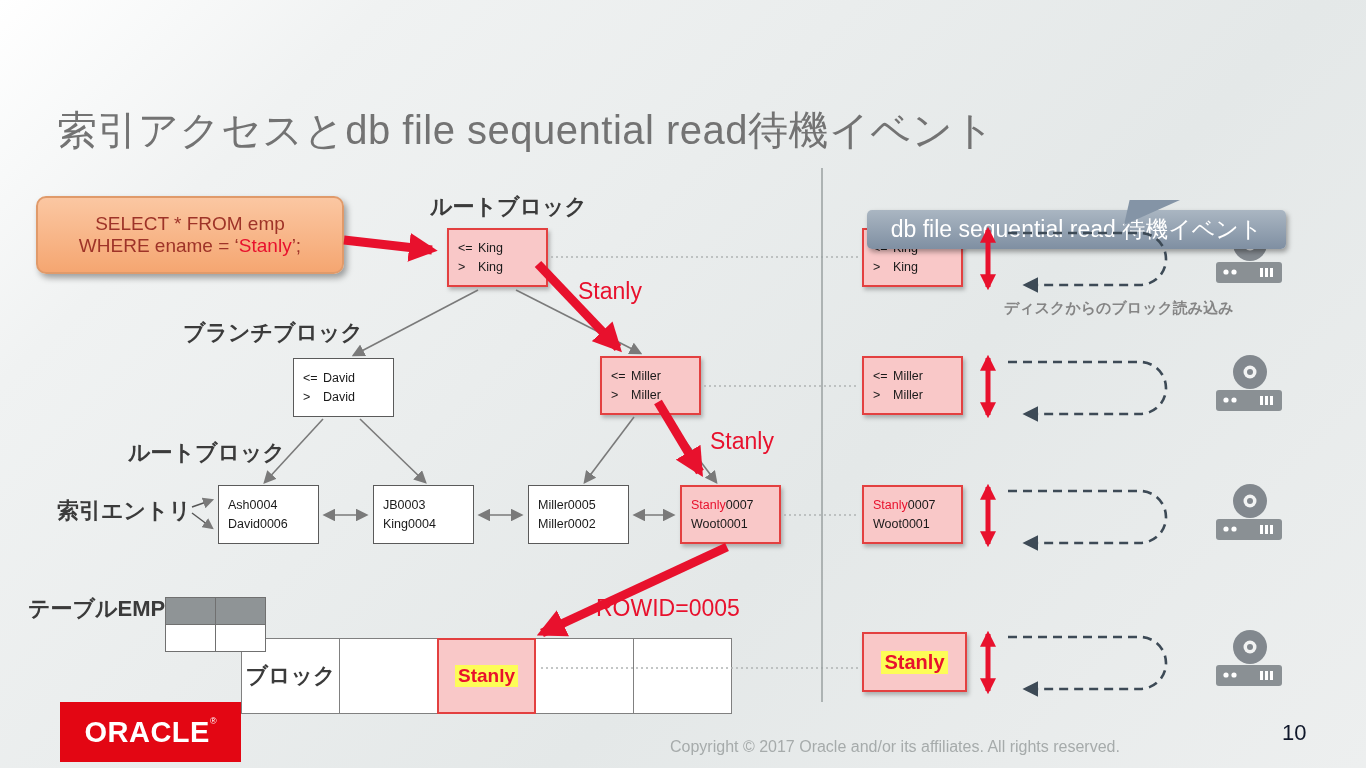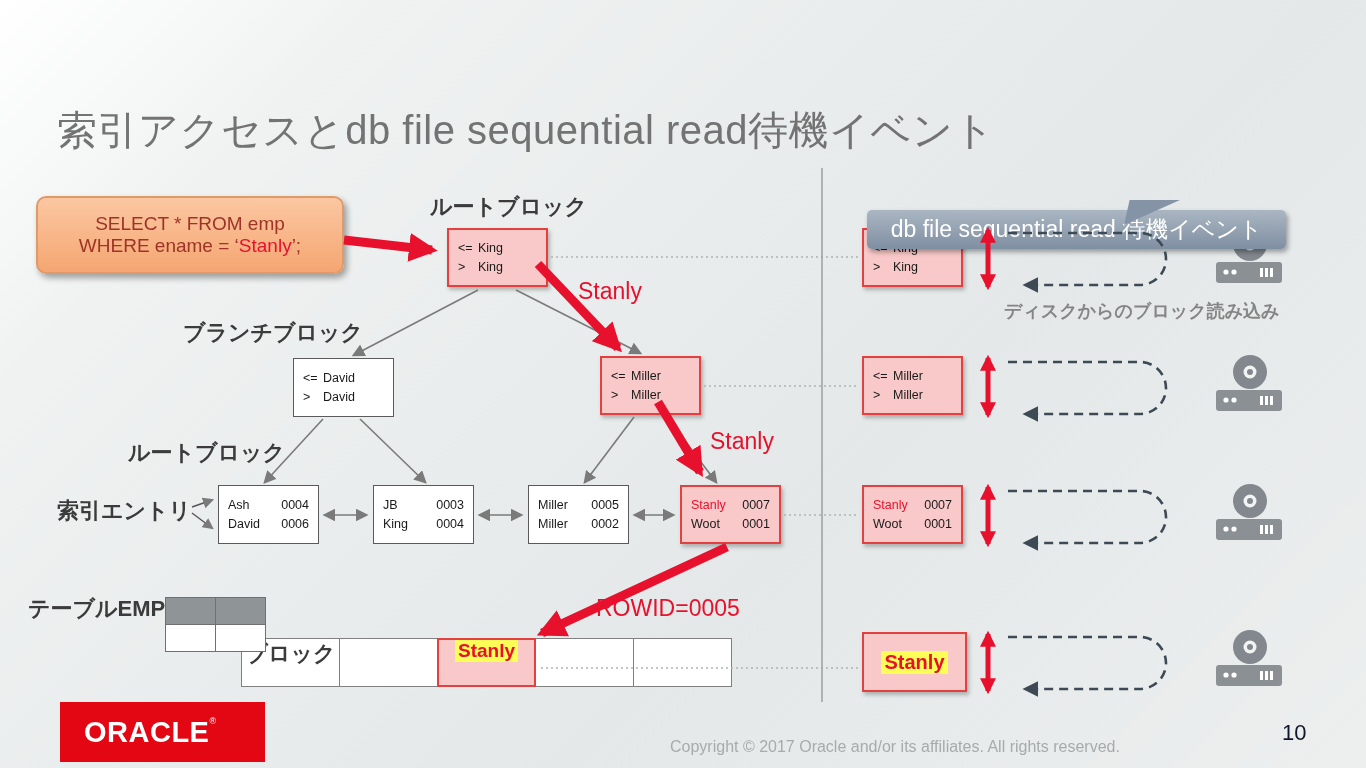--- a/index.html
+++ b/index.html
@@ -26,54 +26,54 @@
   .redlabel{position:absolute;color:#e8112d;font-size:23px;z-index:6;white-space:nowrap}
   
   .node{
     position:absolute;width:101px;height:59px;background:#fff;border:1px solid #5a5a5a;
     padding:7px 9px;display:flex;flex-direction:column;justify-content:space-evenly;
     font-size:12.5px;color:#1a1a1a;z-index:2;box-sizing:border-box;
   }
   .node.pink{background:#f9c8c8;border:2px solid #e34040;box-shadow:2px 3px 4px rgba(0,0,0,.25)}
   .nrow{display:flex}
   .nrow .op{width:20px;display:inline-block}
-  .lrow{display:flex;justify-content:space-between}
+  .lrow{display:flex;}
   .redtext{color:#e8112d}
   
   .hl{background:#fdfd57;color:#e8112d;font-weight:bold;padding:0 3px}
   .hl.big{font-size:20px}
   .stanly-box{width:105px;height:60px;align-items:center;justify-content:center}
   
   .mini{position:absolute;z-index:2}
   .mrow{display:flex}
   .mc{width:49px;height:26px;background:#fff;border:1px solid #707070;margin:-1px 0 0 -1px}
   .mc.gray{background:#8f9496}
   
   .blockrow{position:absolute;display:flex;z-index:1}
   .bcell{
-    width:99px;height:49px;background:#fff;border:1px solid #808080;margin-left:-1px;
-    display:flex;align-items:flex-start;justify-content:center;box-sizing:border-box;
+    width:99px;height:76px;background:#fff;border:1px solid #808080;margin-left:-1px;
+    display:flex;align-items:center;justify-content:center;box-sizing:border-box;
   }
   .bcell.pinkcell{background:#f9c8c8;border:2px solid #e34040;z-index:2}
   .bcell .celllabel{font-weight:bold;color:#3b3b3b;font-size:22px}
   
   .bubble{
     position:absolute;left:867px;top:162px;width:419px;height:39px;border-radius:5px;
     background:linear-gradient(180deg,#aab6c2,#7f8fa2);
     box-shadow:2px 3px 5px rgba(0,0,0,.35);
     color:#fff;font-size:23px;display:flex;align-items:center;justify-content:center;z-index:4;white-space:nowrap;margin-top:48px;
   }
   .bubble-tail{position:absolute;left:1124px;top:200px;width:56px;height:25px;background:#8494a6;
     clip-path:polygon(0 100%,10% 0,100% 0);z-index:4}
-  .diskread{position:absolute;left:1004px;top:299px;font-size:18px;font-weight:bold;color:#858585;z-index:3;white-space:nowrap}
+  .diskread{position:absolute;left:1004px;top:299px;font-size:15px;font-weight:bold;color:#858585;z-index:3;white-space:nowrap}
   .disk{position:absolute;width:74px;height:62px;z-index:3}
   
   .oracle{
     position:absolute;left:60px;top:702px;width:181px;height:60px;background:#e30613;
-    display:flex;align-items:center;z-index:3;padding-left:24px;
+    display:flex;align-items:center;justify-content:center;z-index:3;
   }
   .oracle .logotxt{color:#fff;font-size:29px;font-weight:bold;letter-spacing:.5px}
   .oracle .reg{color:#fff;font-size:9px;align-self:flex-start;margin-top:14px}
   .copyright{position:absolute;left:670px;top:738px;font-size:16px;color:#a6abab;z-index:3}
   .pagenum{position:absolute;left:1282px;top:720px;font-size:22px;color:#0f172a;z-index:3}
   
   .overlay{position:absolute;left:0;top:0;z-index:5;pointer-events:none}
 </style>
 </head>
 <body>

